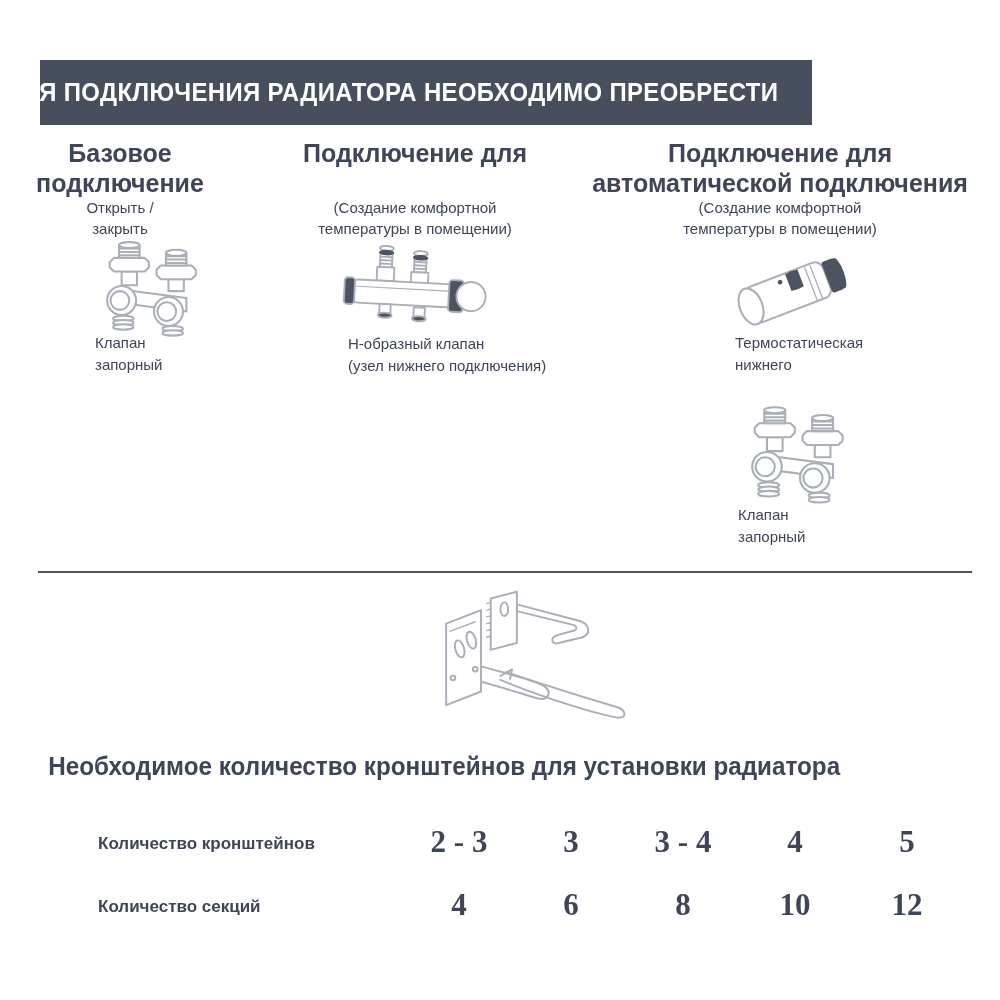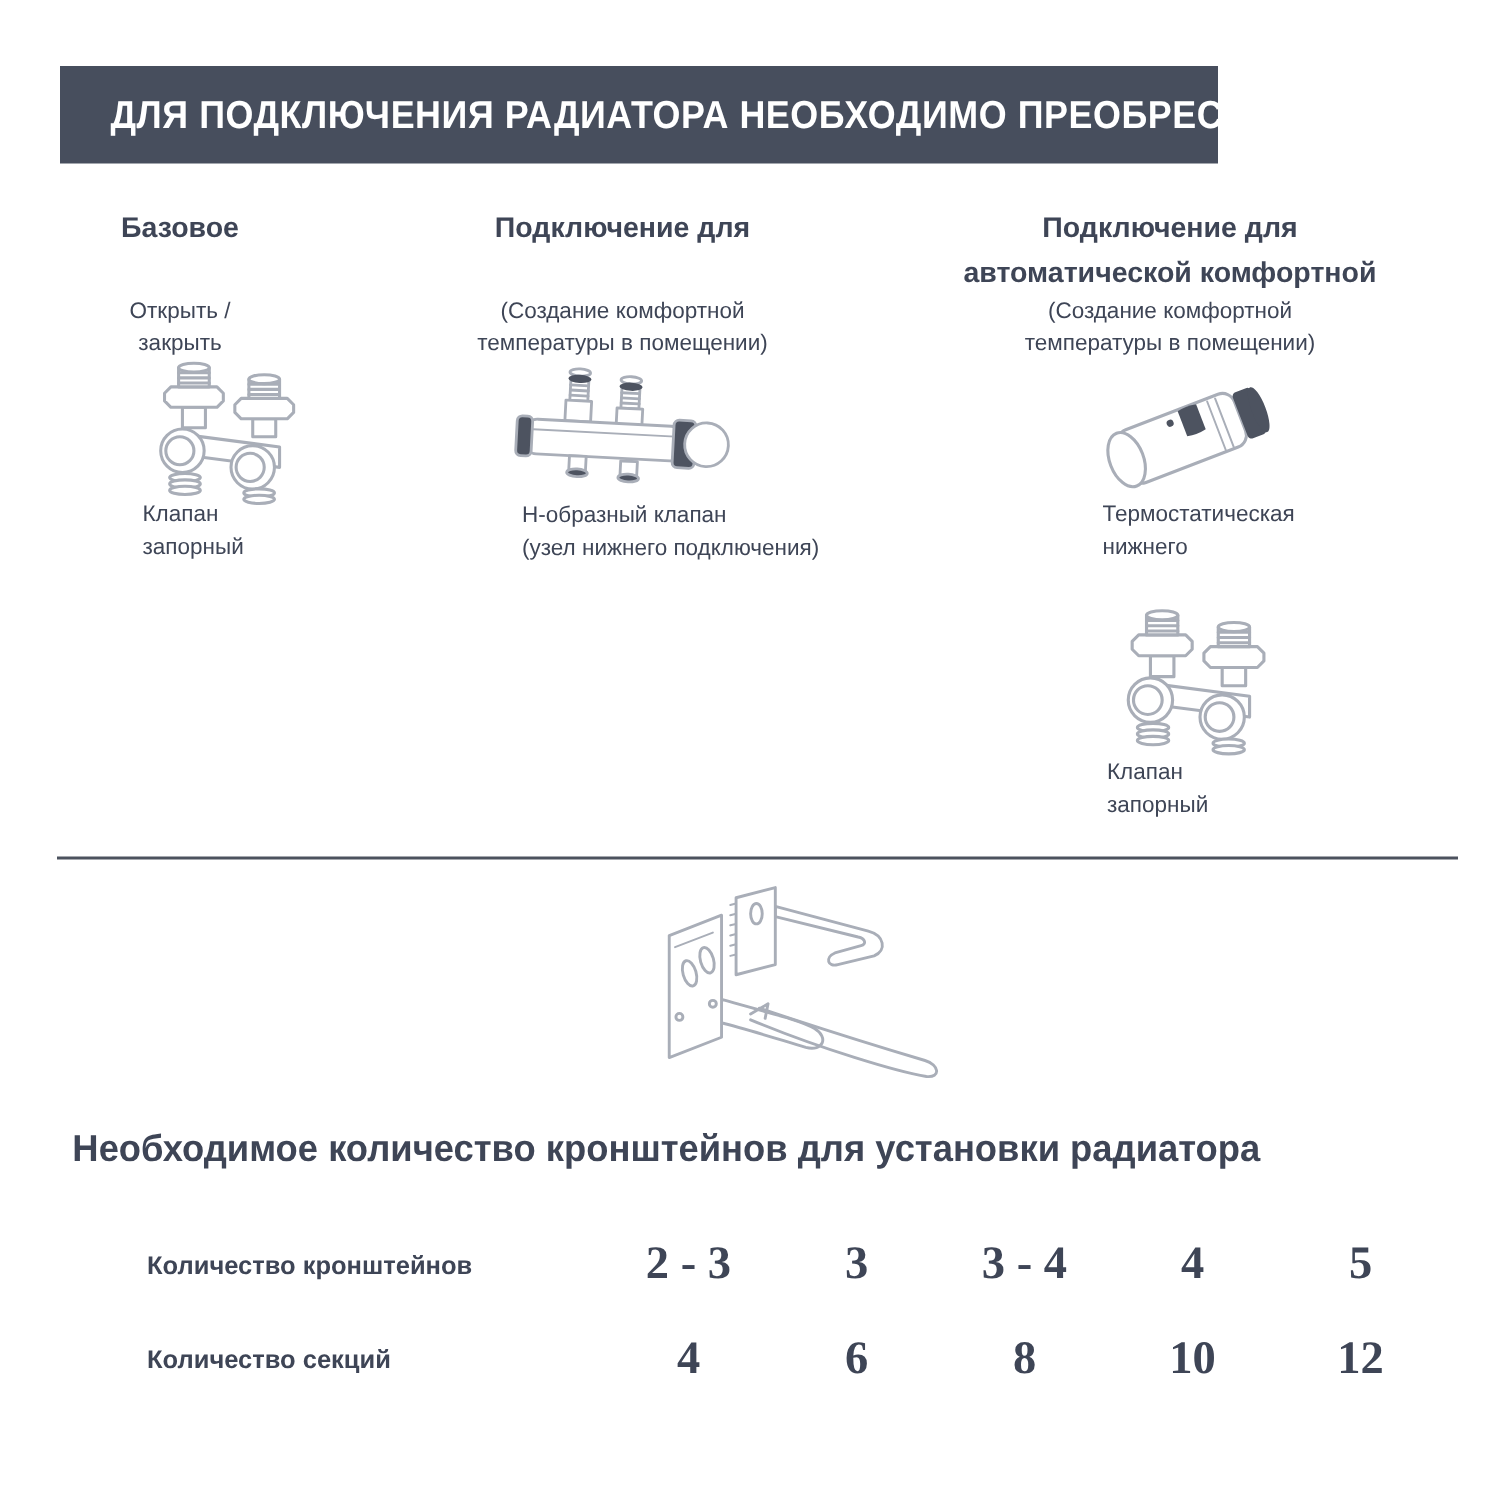--- a/index.html
+++ b/index.html
@@ -11,30 +11,30 @@
   }
   *{margin:0;padding:0;box-sizing:border-box;}
   html,body{background:#fff;}
   .page{
     position:relative;width:1000px;height:1000px;background:#fff;overflow:hidden;
     font-family:"Liberation Sans",sans-serif;color:var(--ink);
   }
   .abs{position:absolute;}
   
   .header-bar{
-    left:40px;top:44px;width:772px;height:65px;background:var(--bar);
-    display:flex;align-items:center;justify-content:flex-start;
+    left:40px;top:60px;width:772px;height:65px;background:var(--bar);
+    display:flex;align-items:center;justify-content:flex-end;
   }
   .header-bar .ttl{
     color:#fff;font-weight:bold;font-size:26px;letter-spacing:.4px;white-space:nowrap;
     display:inline-block;transform:scaleX(.92);transform-origin:center;
   }
   
   .col{top:138px;height:435px;}
-  .col-title{font-size:19px;line-height:30px;font-weight:bold;text-align:center;}
+  .col-title{font-size:25px;line-height:30px;font-weight:bold;text-align:center;}
   .col-sub{font-size:15px;line-height:21px;font-weight:normal;text-align:center;}
   .caption{font-size:15px;line-height:22px;font-weight:normal;text-align:left;white-space:nowrap;}
   .ln{display:block;}
   .illus svg{display:block;width:100%;height:100%;}
   
   .h-divider{left:38px;top:571px;width:934px;height:2px;background:var(--line);}
   
   .tbl-title-wrap{top:752px;left:0;width:888px;text-align:center;}
   .tbl-title{
     font-size:25px;font-weight:bold;white-space:nowrap;display:inline-block;
@@ -48,20 +48,21 @@
 
 <div class="page">
 
   <div class="abs header-bar">
     <span class="ttl">ДЛЯ ПОДКЛЮЧЕНИЯ РАДИАТОРА НЕОБХОДИМО ПРЕОБРЕСТИ</span>
   </div>
 
   <div class="abs col" style="left:0;width:280px;">
     <div class="abs col-title" style="left:10px;top:0;width:220px;">
       <span class="ln">Базовое</span>
+      <span class="ln">подключение</span>
     </div>
     <div class="abs col-sub" style="left:10px;top:59px;width:220px;">
       <span class="ln">Открыть /</span>
       <span class="ln">закрыть</span>
     </div>
     <div class="abs illus" style="left:80px;top:102px;width:148px;height:98px;">
       <svg viewBox="0 0 150 115">
         <g fill="#fff" stroke="#a9aeb8" stroke-width="2.4" stroke-linejoin="round" stroke-linecap="round">
           <path d="M36 58 l77 10 v16 l-77 -10 z"></path>
           <circle cx="37" cy="71" r="17"></circle>
@@ -127,21 +128,21 @@
     </div>
     <div class="abs caption" style="left:63px;top:195px;">
       <span class="ln">Н-образный клапан</span>
       <span class="ln">(узел нижнего подключения)</span>
     </div>
   </div>
 
   <div class="abs col" style="left:585px;width:395px;">
     <div class="abs col-title" style="left:0;top:0;width:390px;">
       <span class="ln">Подключение для</span>
-      <span class="ln">автоматической комфортной</span>
+      <span class="ln">автоматической подключения</span>
     </div>
     <div class="abs col-sub" style="left:0;top:59px;width:390px;">
       <span class="ln">(Создание комфортной</span>
       <span class="ln">температуры в помещении)</span>
     </div>
     <div class="abs illus" style="left:140px;top:110px;width:140px;height:80px;">
       <svg viewBox="0 0 140 85">
         <g transform="rotate(-21 65 45)" fill="#fff" stroke="#a9aeb8" stroke-width="2.2" stroke-linejoin="round" stroke-linecap="round">
           <rect x="18" y="26" width="88" height="40" rx="9"></rect>
           <path d="M66 27 q7 -1.5 14 0 l0 19 q-7 1.5 -14 0 z" fill="#4d5360" stroke="none"></path>

